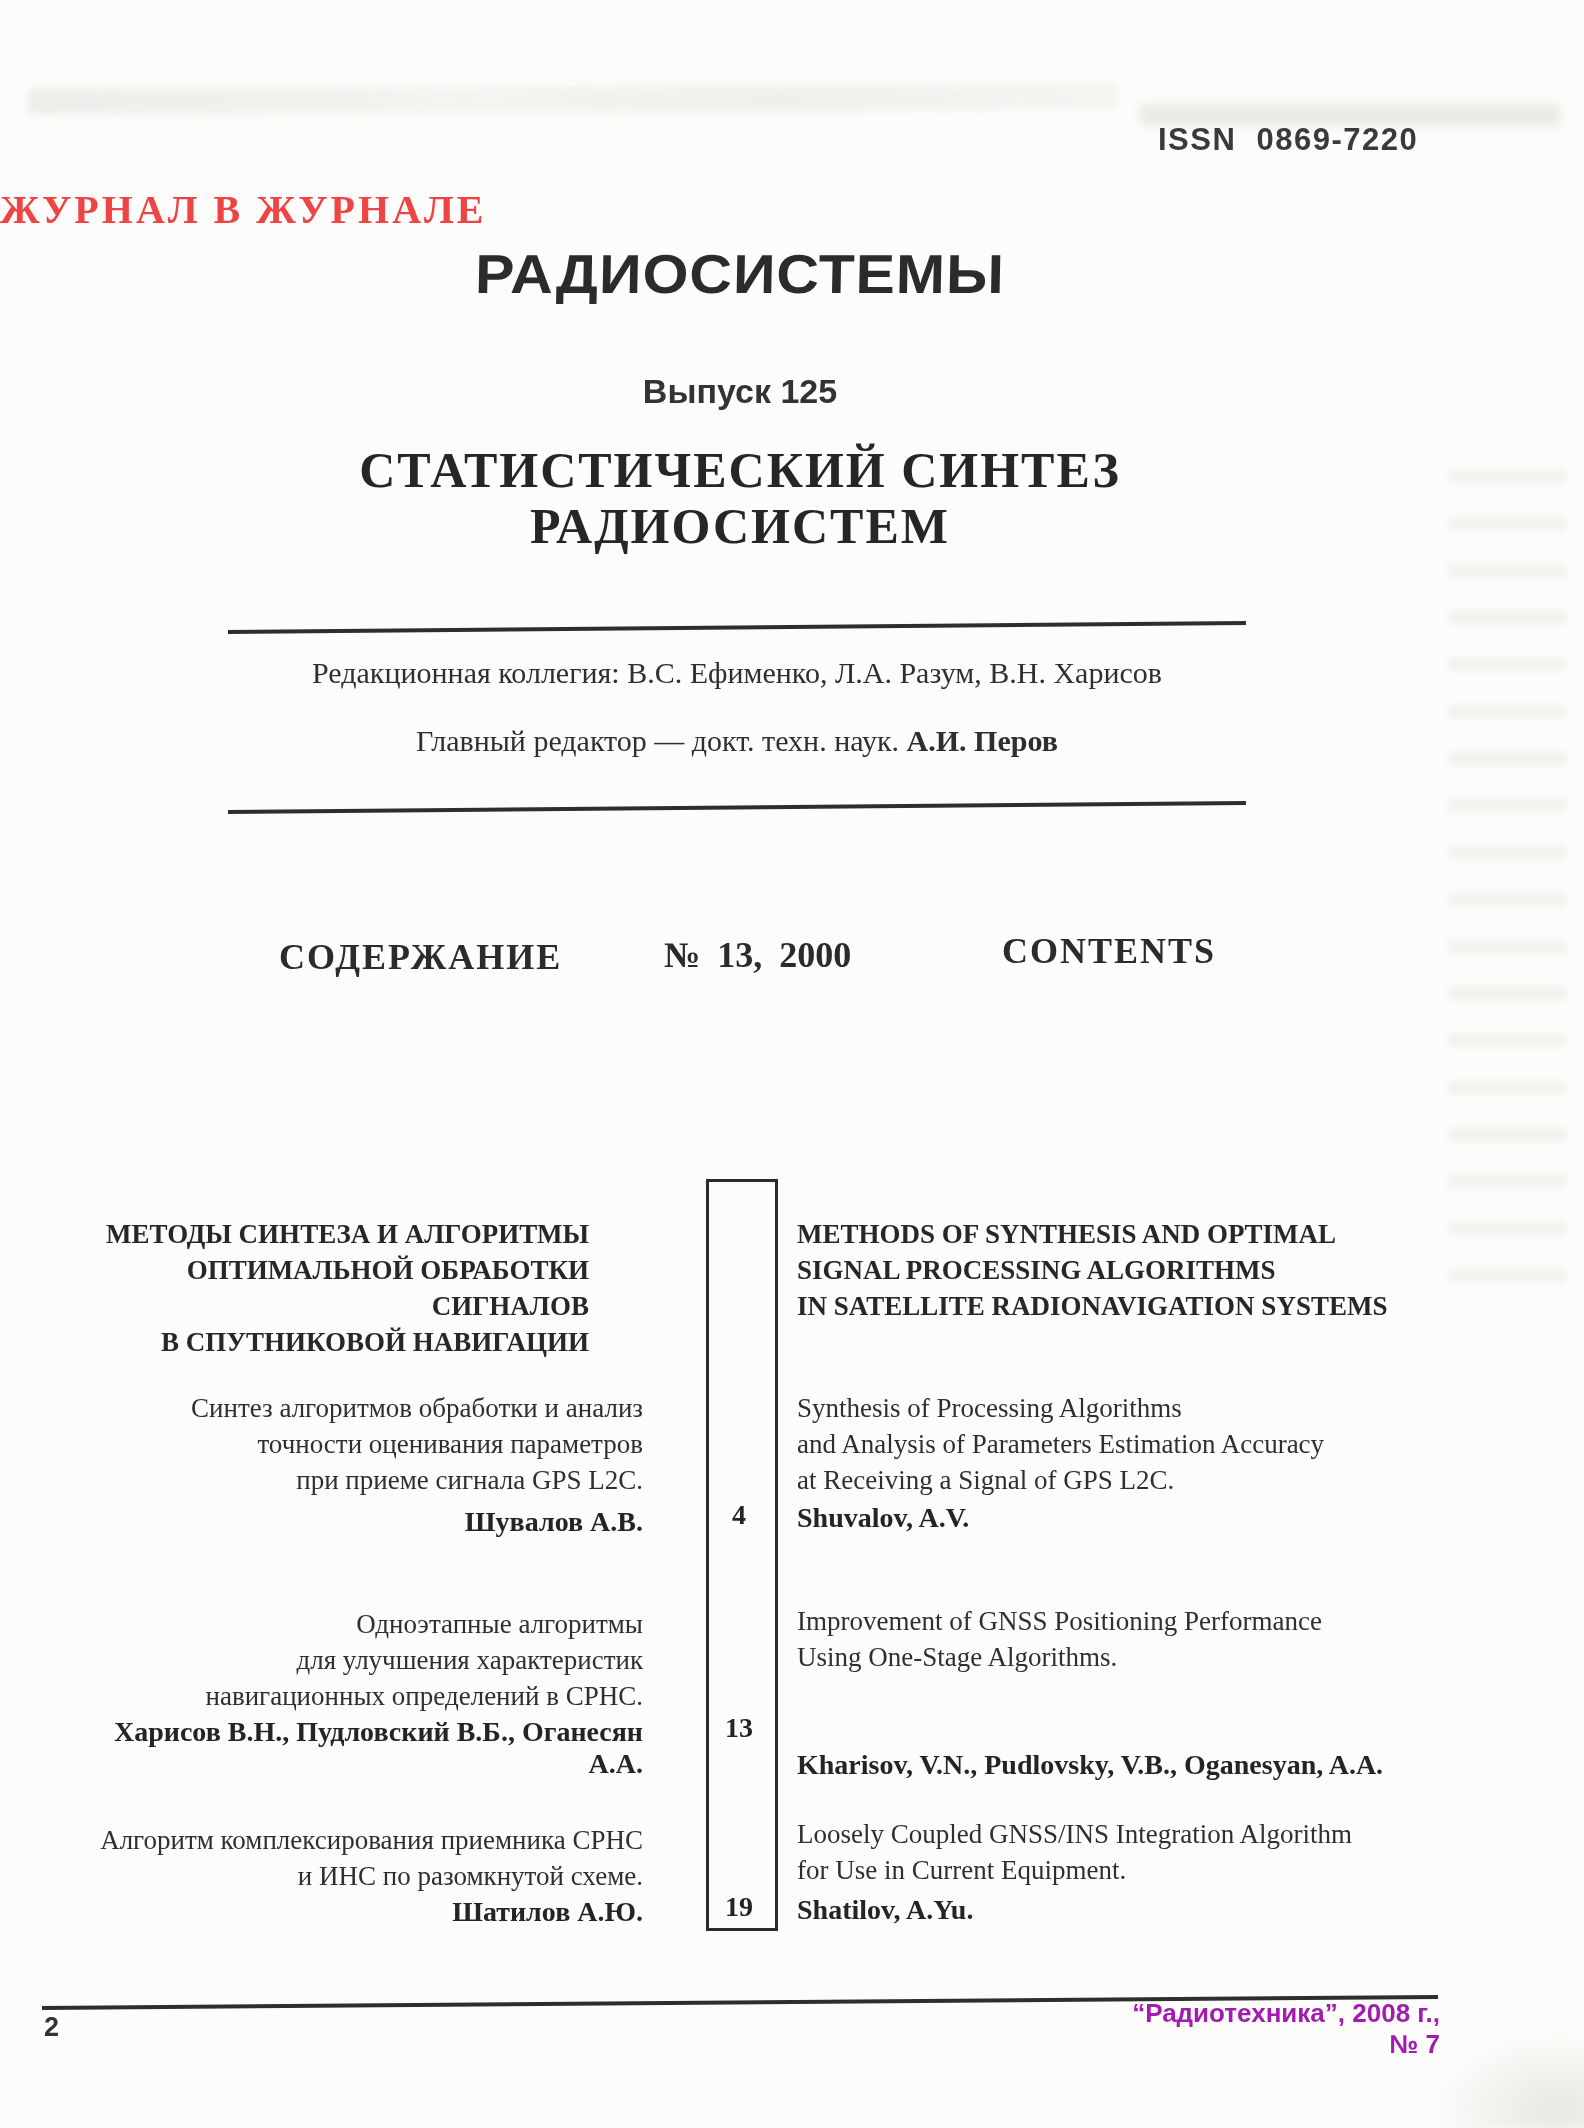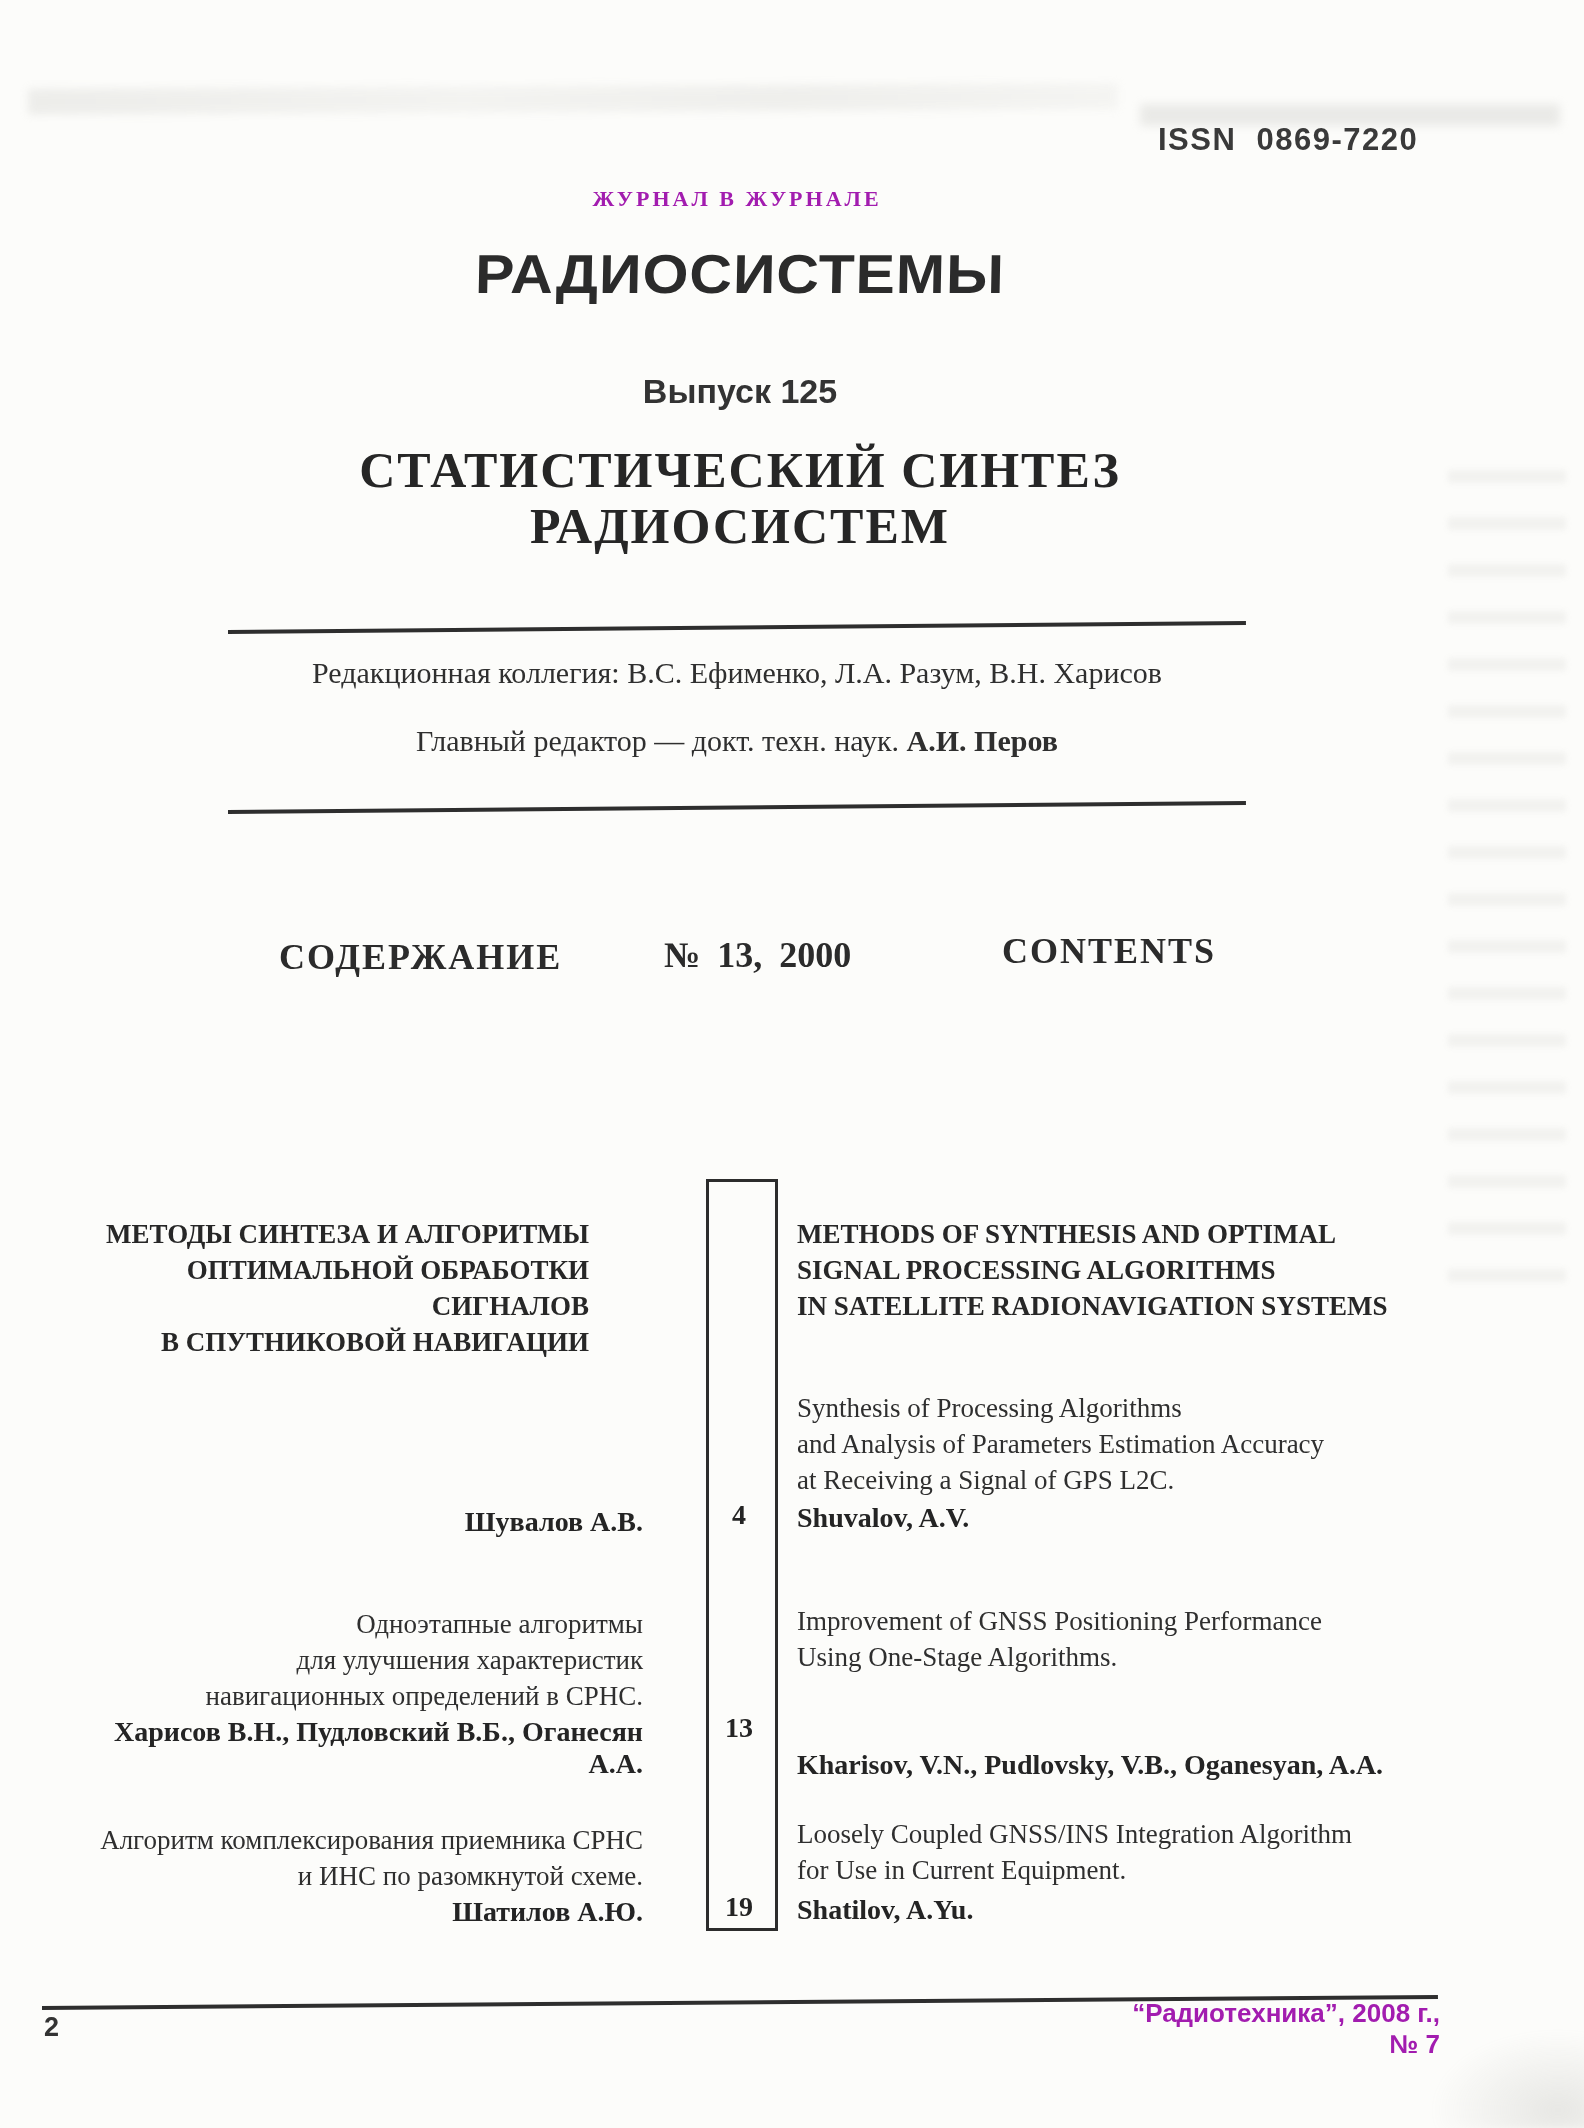--- a/index.html
+++ b/index.html
@@ -31,22 +31,22 @@
     background:radial-gradient(ellipse at 80% 80%,#aaaaa4,transparent 70%);
     opacity:.25;filter:blur(4px);
   }
   
   .issn{
     position:absolute;left:1158px;top:122px;
     font-family:"Liberation Sans",sans-serif;font-weight:bold;
     font-size:31px;letter-spacing:1.5px;word-spacing:10px;color:#3a3a3a;
   }
   .series{
-    position:absolute;left:0;top:186px;width:1474px;text-align:center;
-    font-weight:bold;font-size:22px;letter-spacing:3px;color:#a21caf;
+    position:absolute;left:0;top:186px;width:1474px;text-align:left;
+    font-weight:bold;font-size:40px;letter-spacing:3px;color:#ef4444;
   }
   .logo{
     position:absolute;left:0;top:240px;width:1480px;text-align:center;
     font-family:"Liberation Sans",sans-serif;font-weight:bold;
     font-size:59px;letter-spacing:1px;color:#2b2b2b;
     transform:scaleY(.93) skewX(-1deg);
   }
   .issue{
     position:absolute;left:0;top:372px;width:1480px;text-align:center;
     font-family:"Liberation Sans",sans-serif;font-weight:bold;font-size:34px;
@@ -149,20 +149,23 @@
 
   <div class="page-col-box"></div>
 
   <div class="ru-col heading ru-heading">МЕТОДЫ СИНТЕЗА И АЛГОРИТМЫ
 ОПТИМАЛЬНОЙ ОБРАБОТКИ СИГНАЛОВ
 В СПУТНИКОВОЙ НАВИГАЦИИ</div>
   <div class="en-col heading en-heading">METHODS OF SYNTHESIS AND OPTIMAL
 SIGNAL PROCESSING ALGORITHMS
 IN SATELLITE RADIONAVIGATION SYSTEMS</div>
 
+  <div class="ru-col entry-title t-e1-ru">Синтез алгоритмов обработки и анализ
+точности оценивания параметров
+при приеме сигнала GPS L2C.</div>
   <div class="en-col entry-title t-e1-en">Synthesis of Processing Algorithms
 and Analysis of Parameters Estimation Accuracy
 at Receiving a Signal of GPS L2C.</div>
   <div class="ru-col entry-authors a-e1-ru">Шувалов А.В.</div>
   <div class="page-num p-e1">4</div>
   <div class="en-col entry-authors a-e1-en">Shuvalov, A.V.</div>
 
   <div class="ru-col entry-title t-e2-ru">Одноэтапные алгоритмы
 для улучшения характеристик
 навигационных определений в СРНС.</div>

